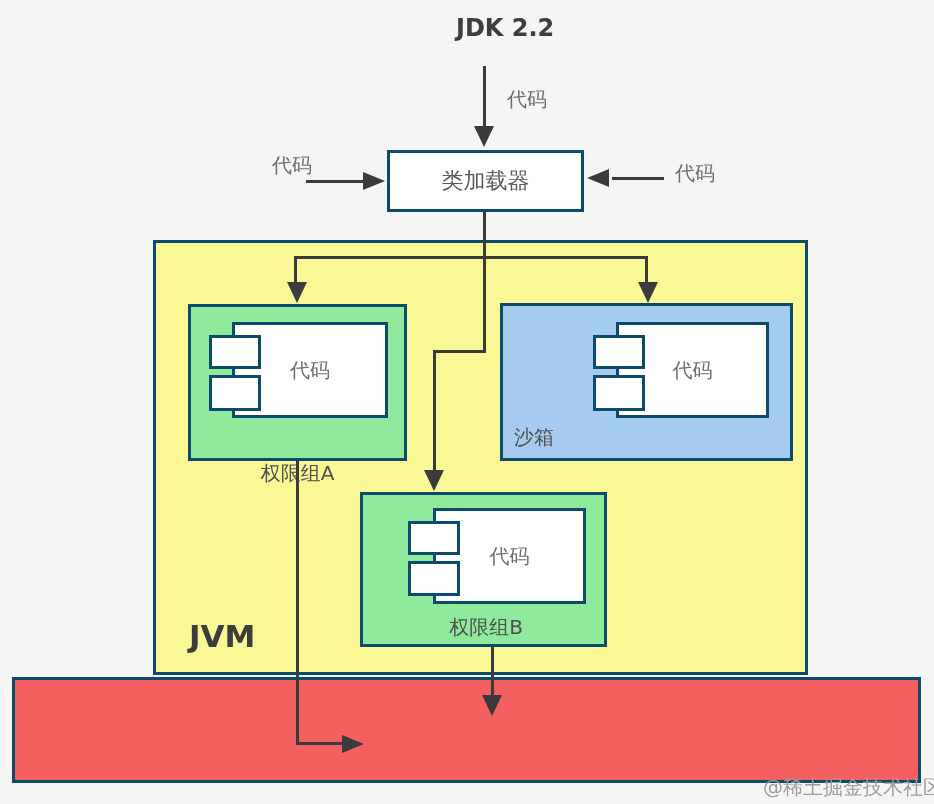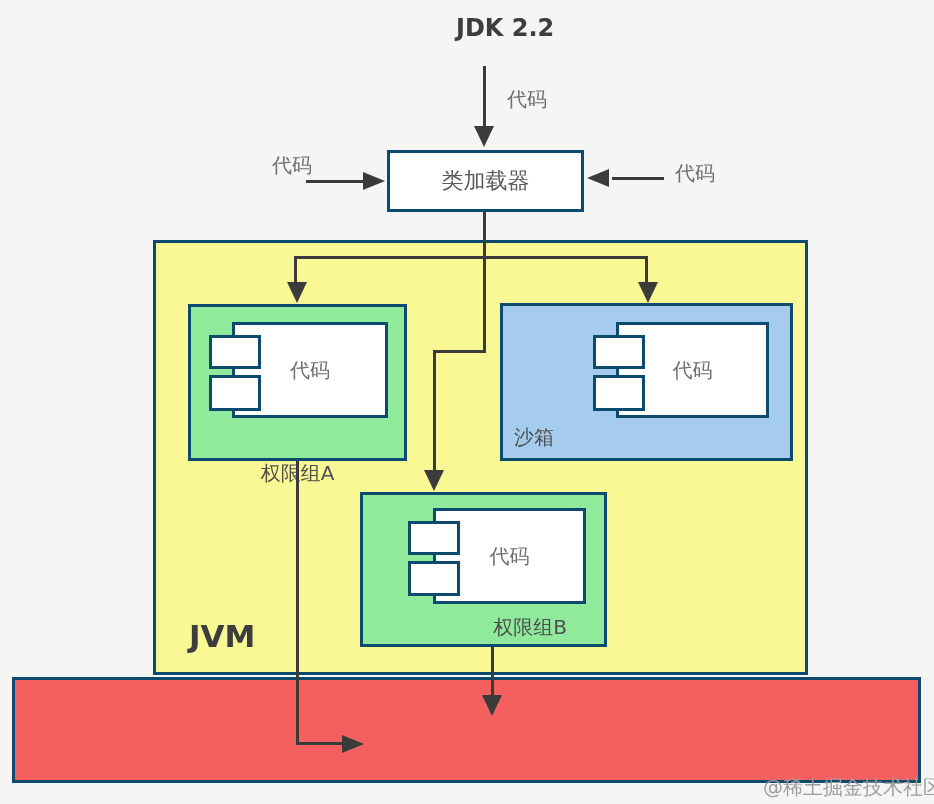--- a/index.html
+++ b/index.html
@@ -123,21 +123,21 @@
   <div class="box fill-white" style="left:593px;top:335px;width:52px;height:34px;"></div>
   <div class="box fill-white" style="left:593px;top:375px;width:52px;height:36px;"></div>
   <div class="lbl" style="left:514px;top:424px;color:#4f4f4f;">沙箱</div>
 
   <div class="box fill-green" style="left:360px;top:492px;width:247px;height:155px;"></div>
   <div class="box fill-white code-center" style="left:433px;top:508px;width:153px;height:96px;">
     <span class="lbl lbl-code" style="position:static;">代码</span>
   </div>
   <div class="box fill-white" style="left:408px;top:521px;width:52px;height:34px;"></div>
   <div class="box fill-white" style="left:408px;top:561px;width:52px;height:35px;"></div>
-  <div class="lbl-group" style="left:360px;top:614px;width:252px;margin-left:44px;">权限组B</div>
+  <div class="lbl-group" style="left:360px;top:614px;width:252px;">权限组B</div>
 
   <div class="box fill-red" style="left:12px;top:677px;width:909px;height:106px;"></div>
 
   <div class="vline" style="left:296px;top:461px;height:284px;"></div>
   <div class="hline" style="left:296px;top:742px;width:48px;"></div>
   <div class="arrow-right" style="left:342px;top:735px;"></div>
 
   <div class="vline" style="left:491px;top:647px;height:50px;"></div>
   <div class="arrow-down" style="left:482px;top:695px;"></div>
 

